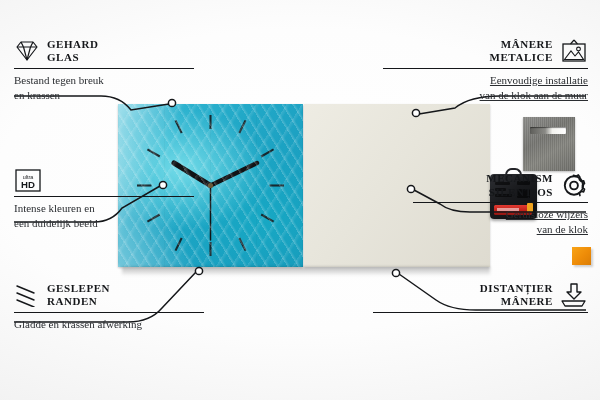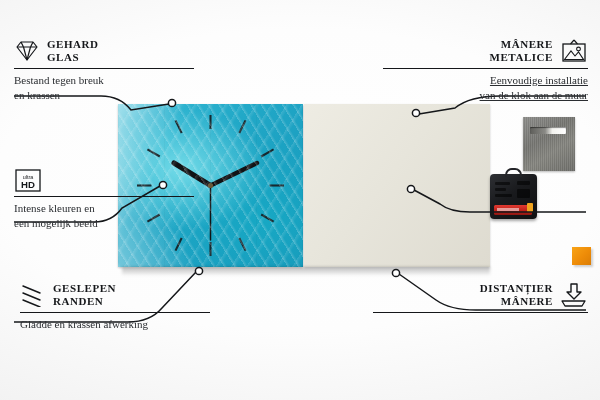--- a/index.html
+++ b/index.html
@@ -51,21 +51,21 @@
     white-space: pre-line;
     font-family: "Liberation Serif", serif;
   }
   .feature.right .feat-sub { text-align: right; text-decoration: underline; }
 
   .ficon { flex: 0 0 auto; display: block; }
 
   
   #f-glass    { left: 14px;  top: 38px;  width: 180px; }
   #f-print    { left: 14px;  top: 168px; width: 180px; }
-  #f-edges    { left: 20px;  top: 282px; width: 190px; }
+  #f-edges    { left: 14px;  top: 282px; width: 190px; }
   #f-handles  { right: 12px; top: 38px;  width: 205px; }
   #f-mech     { right: 12px; top: 172px; width: 175px; }
   #f-spacer   { right: 12px; top: 282px; width: 215px; }
 
   
   #product { position: absolute; left: 118px; top: 104px; width: 372px; height: 168px; }
 
   #clock-face {
     position: absolute; left: 0; top: 0;
     width: 185px; height: 163px;
@@ -248,21 +248,21 @@
   <div class="feature left" id="f-print">
     <div class="feat-head">
       <svg class="ficon" width="28" height="25" viewBox="0 0 28 25">
         <rect x="2" y="2" width="24" height="21" fill="none" stroke="#15171a" stroke-width="1.3"></rect>
         <text x="14" y="11" font-family="Liberation Sans, sans-serif" font-size="5.4" text-anchor="middle" fill="#15171a">ultra</text>
         <text x="14" y="20.2" font-family="Liberation Sans, sans-serif" font-size="9.6" font-weight="bold" text-anchor="middle" fill="#15171a">HD</text>
       </svg>
     </div>
     <div class="feat-rule"></div>
     <div class="feat-sub">Intense kleuren en
-een mogelijk beeld</div>
+een duidelijk beeld</div>
   </div>
 
   <div class="feature left" id="f-edges">
     <div class="feat-head">
       <svg class="ficon" width="26" height="24" viewBox="0 0 26 24">
         <g stroke="#15171a" stroke-width="1.5" stroke-linecap="round">
           <line x1="3" y1="3" x2="20" y2="10"></line>
           <line x1="3" y1="10" x2="20" y2="17"></line>
           <line x1="3" y1="17" x2="20" y2="24"></line>
         </g>
@@ -284,20 +284,37 @@
         <rect x="3" y="5" width="22" height="17" fill="none" stroke="#15171a" stroke-width="1.3"></rect>
         <path d="M4.5,20.5 L11,12 L15,17 L18.5,13 L23.5,20.5 Z" fill="none" stroke="#15171a" stroke-width="1.1"></path>
         <circle cx="18.5" cy="10" r="1.9" fill="none" stroke="#15171a" stroke-width="1.1"></circle>
       </svg>
     </div>
     <div class="feat-rule"></div>
     <div class="feat-sub">Eenvoudige installatie
 van de klok aan de muur</div>
   </div>
 
+  <div class="feature right" id="f-mech">
+    <div class="feat-head">
+      <div class="feat-title" style="white-space: pre-line;">MECANISM
+SILENȚIOS</div>
+      <svg class="ficon" width="28" height="27" viewBox="0 0 28 27">
+        <g fill="none" stroke="#15171a" stroke-width="1.9" stroke-linecap="round" stroke-linejoin="round">
+          <path d="M14,2.6 l3.1,1.0 2.6,-1.4 1.9,2.6 -0.7,2.9 2.1,2.1 2.9,-0.7 1.0,3.1
+                   -2.4,1.8 0,3.0 2.4,1.8 -1.0,3.1 -2.9,-0.7 -2.1,2.1 0.7,2.9" transform="scale(0.86) translate(1.6,1.2)"></path>
+          <circle cx="14" cy="13.5" r="9.2"></circle>
+          <circle cx="14" cy="13.5" r="3.9"></circle>
+        </g>
+      </svg>
+    </div>
+    <div class="feat-rule"></div>
+    <div class="feat-sub">Geruisloze wijzers
+van de klok</div>
+  </div>
 
   <div class="feature right" id="f-spacer">
     <div class="feat-head">
       <div class="feat-title" style="white-space: pre-line;">DISTANȚIER
 MÂNERE</div>
       <svg class="ficon" width="28" height="26" viewBox="0 0 28 26">
         <path d="M11,2 L17,2 L17,10 L21,10 L14,17 L7,10 L11,10 Z" fill="none" stroke="#15171a" stroke-width="1.4" stroke-linejoin="round"></path>
         <path d="M14,19 L25,19 L22,24 L5,24 L2,19 Z" fill="none" stroke="#15171a" stroke-width="1.3" stroke-linejoin="round"></path>
       </svg>
     </div>

